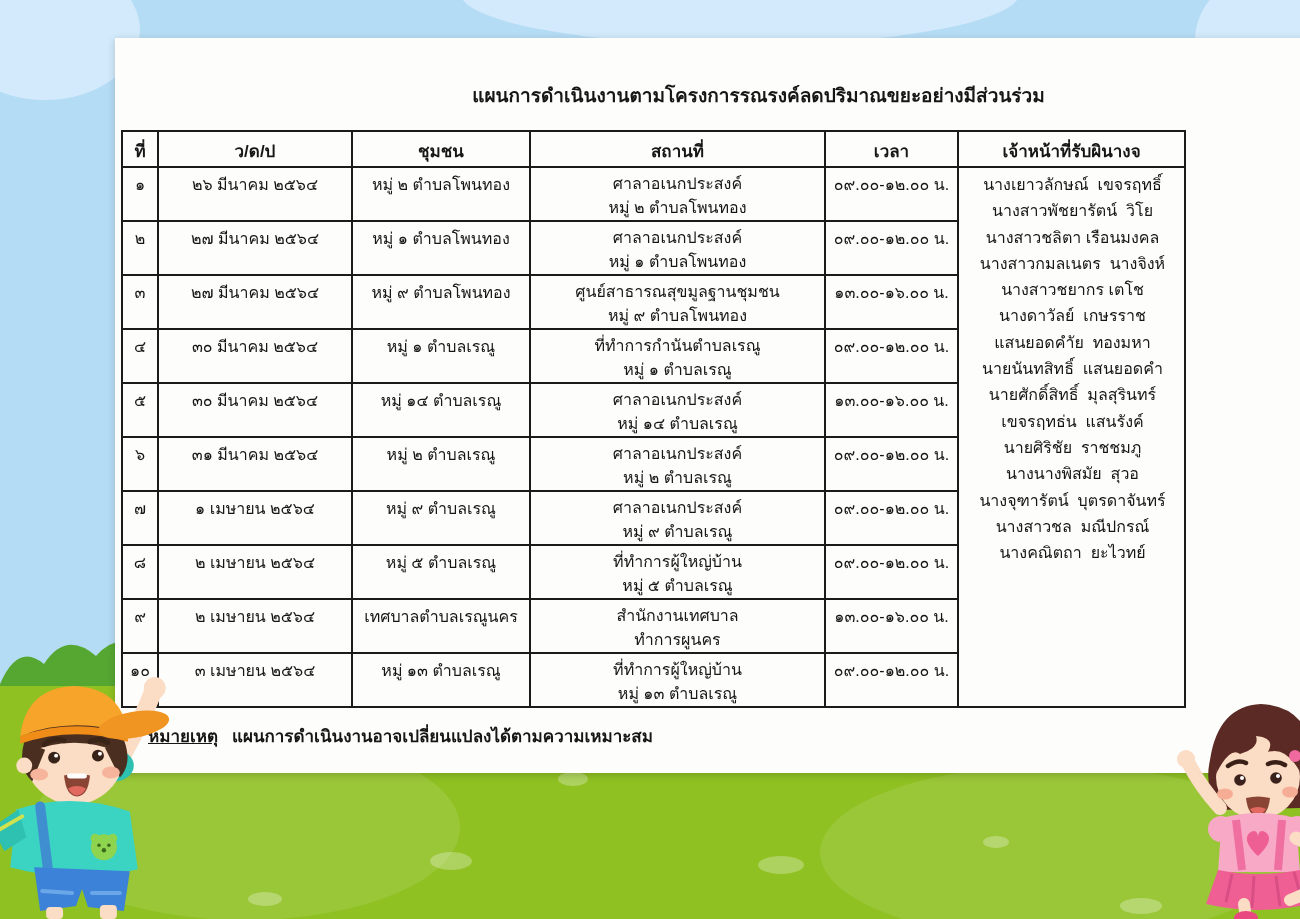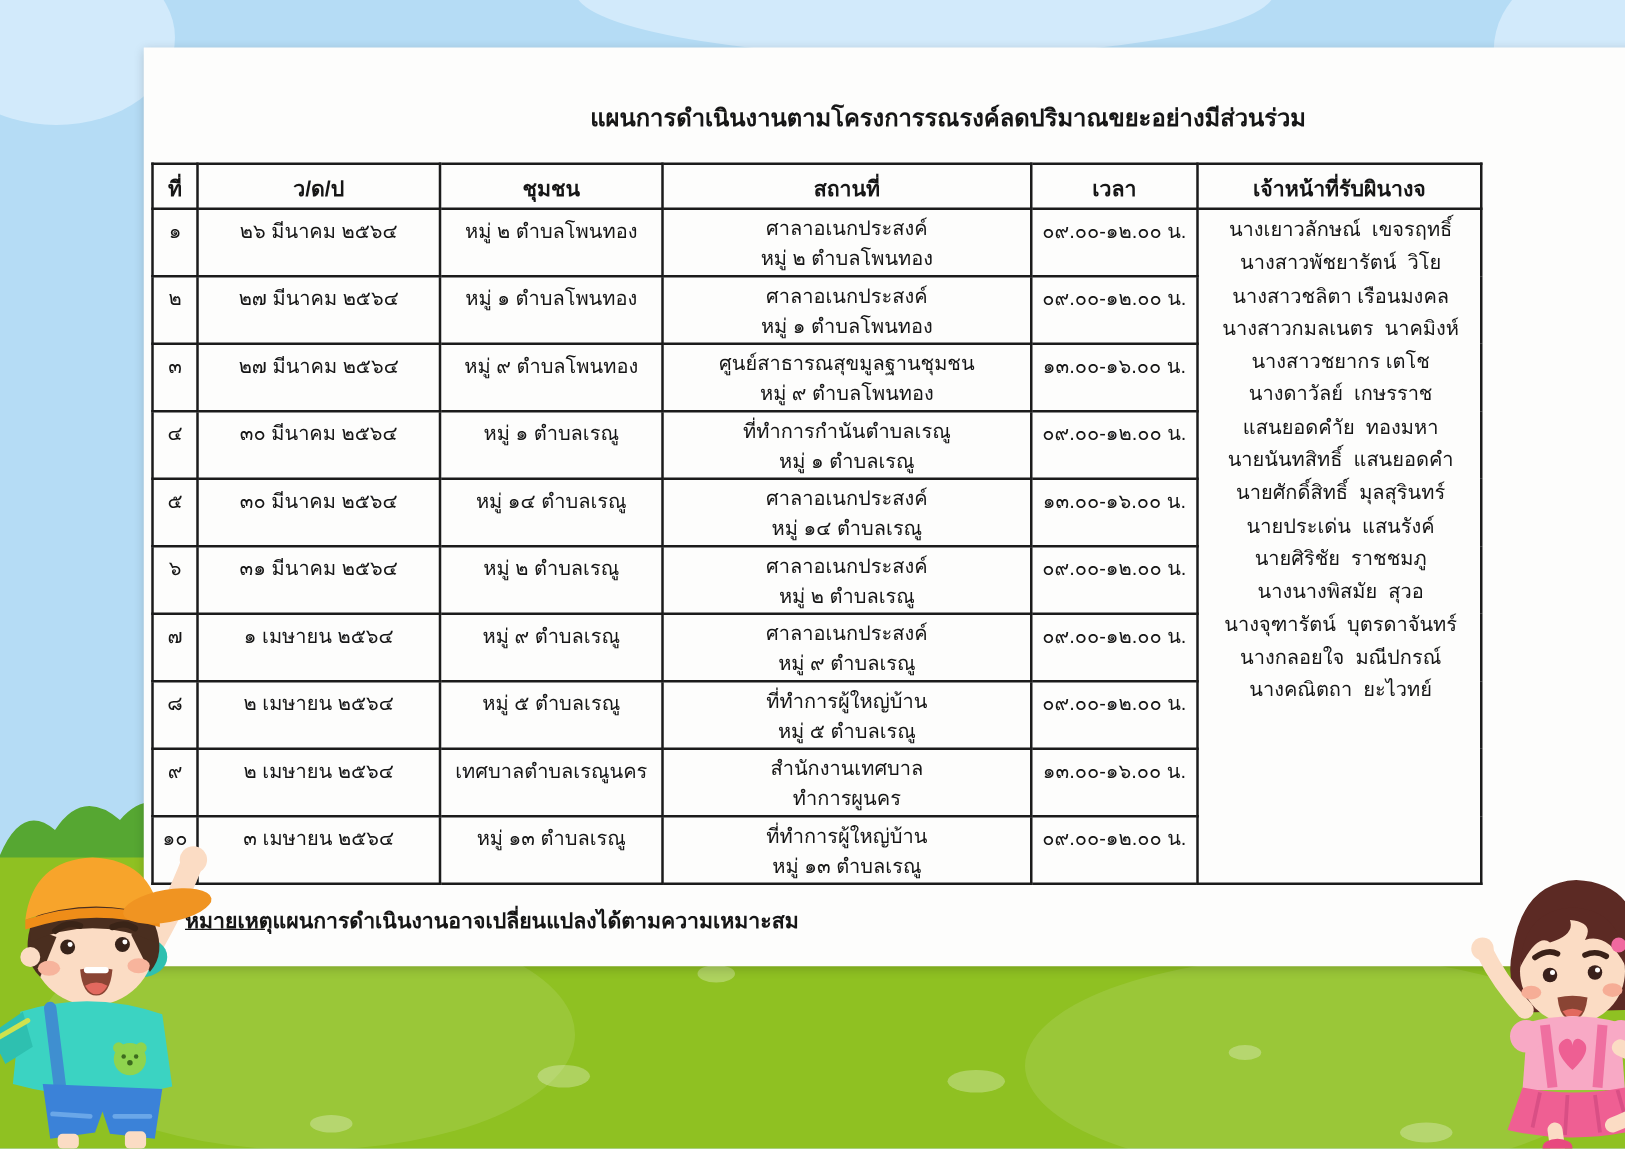--- a/index.html
+++ b/index.html
@@ -19,21 +19,21 @@
   .titles{position:absolute; left:0; top:44px; width:100%; text-align:center;
           font-weight:700; font-size:19px; line-height:28px;}
   table.sched{position:absolute; left:6px; top:92px; width:1063px; border-collapse:collapse; table-layout:fixed;}
   table.sched th, table.sched td{border:2px solid #1b1b1b; vertical-align:top; overflow:hidden;}
   table.sched th{height:36px; font-size:17px; font-weight:700; text-align:center; padding-top:5px;}
   table.sched td{height:52px; font-size:16px; text-align:center; padding-top:4px;}
   td.place div{line-height:24px;}
   td.staff{ text-align:left; padding:17px 8px 0 10px; line-height:26.3px; font-size:16px; vertical-align:top;}
   td.staff div{white-space:pre-wrap;}
   .note{position:absolute; left:33px; top:684px; font-size:17px; font-weight:700;}
-  .note .lbl{text-decoration:underline; }
+  .note .lbl{text-decoration:underline; margin-right:14px;}
   .char{position:absolute;}
 </style>
 </head>
 <body>
 
 <div class="stage">
 
   <div class="cloud" style="left:-50px; top:-40px; width:190px; height:140px;"></div>
   <div class="cloud" style="left:460px; top:-60px; width:560px; height:105px;"></div>
   <div class="cloud" style="left:1195px; top:-35px; width:190px; height:150px;"></div>
@@ -86,31 +86,31 @@
           <td>หมู่ ๒ ตำบลโพนทอง</td>
           <td class="place">
             <div>ศาลาอเนกประสงค์</div>
             <div>หมู่ ๒ ตำบลโพนทอง</div>
           </td>
           <td>๐๙.๐๐-๑๒.๐๐ น.</td>
           <td class="staff" rowspan="10">
             <div>นางเยาวลักษณ์  เขจรฤทธิ์</div>
             <div>นางสาวพัชยารัตน์  วิโย</div>
             <div>นางสาวชลิตา เรือนมงคล</div>
-            <div>นางสาวกมลเนตร  นาคมิงห์</div>
+            <div>นางสาวกมลเนตร  นางจิงห์</div>
             <div>นางสาวชยากร เตโช</div>
             <div>นางดาวัลย์  เกษรราช</div>
             <div>แสนยอดคำัย  ทองมหา</div>
             <div>นายนันทสิทธิ์  แสนยอดคำ</div>
             <div>นายศักดิ์สิทธิ์  มุลสุรินทร์</div>
-            <div>นายประเด่น  แสนรังค์</div>
+            <div>เขจรฤทธ่น  แสนรังค์</div>
             <div>นายศิริชัย  ราชชมภู</div>
             <div>นางนางพิสมัย  สุวอ</div>
             <div>นางจุฑารัตน์  บุตรดาจันทร์</div>
-            <div>นางกลอยใจ  มณีปกรณ์</div>
+            <div>นางสาวชล  มณีปกรณ์</div>
             <div>นางคณิตถา  ยะไวทย์</div>
           </td>
         </tr>
         <tr>
           <td>๒</td>
           <td>๒๗  มีนาคม ๒๕๖๔</td>
           <td>หมู่ ๑ ตำบลโพนทอง</td>
           <td class="place">
             <div>ศาลาอเนกประสงค์</div>
             <div>หมู่ ๑ ตำบลโพนทอง</div>

